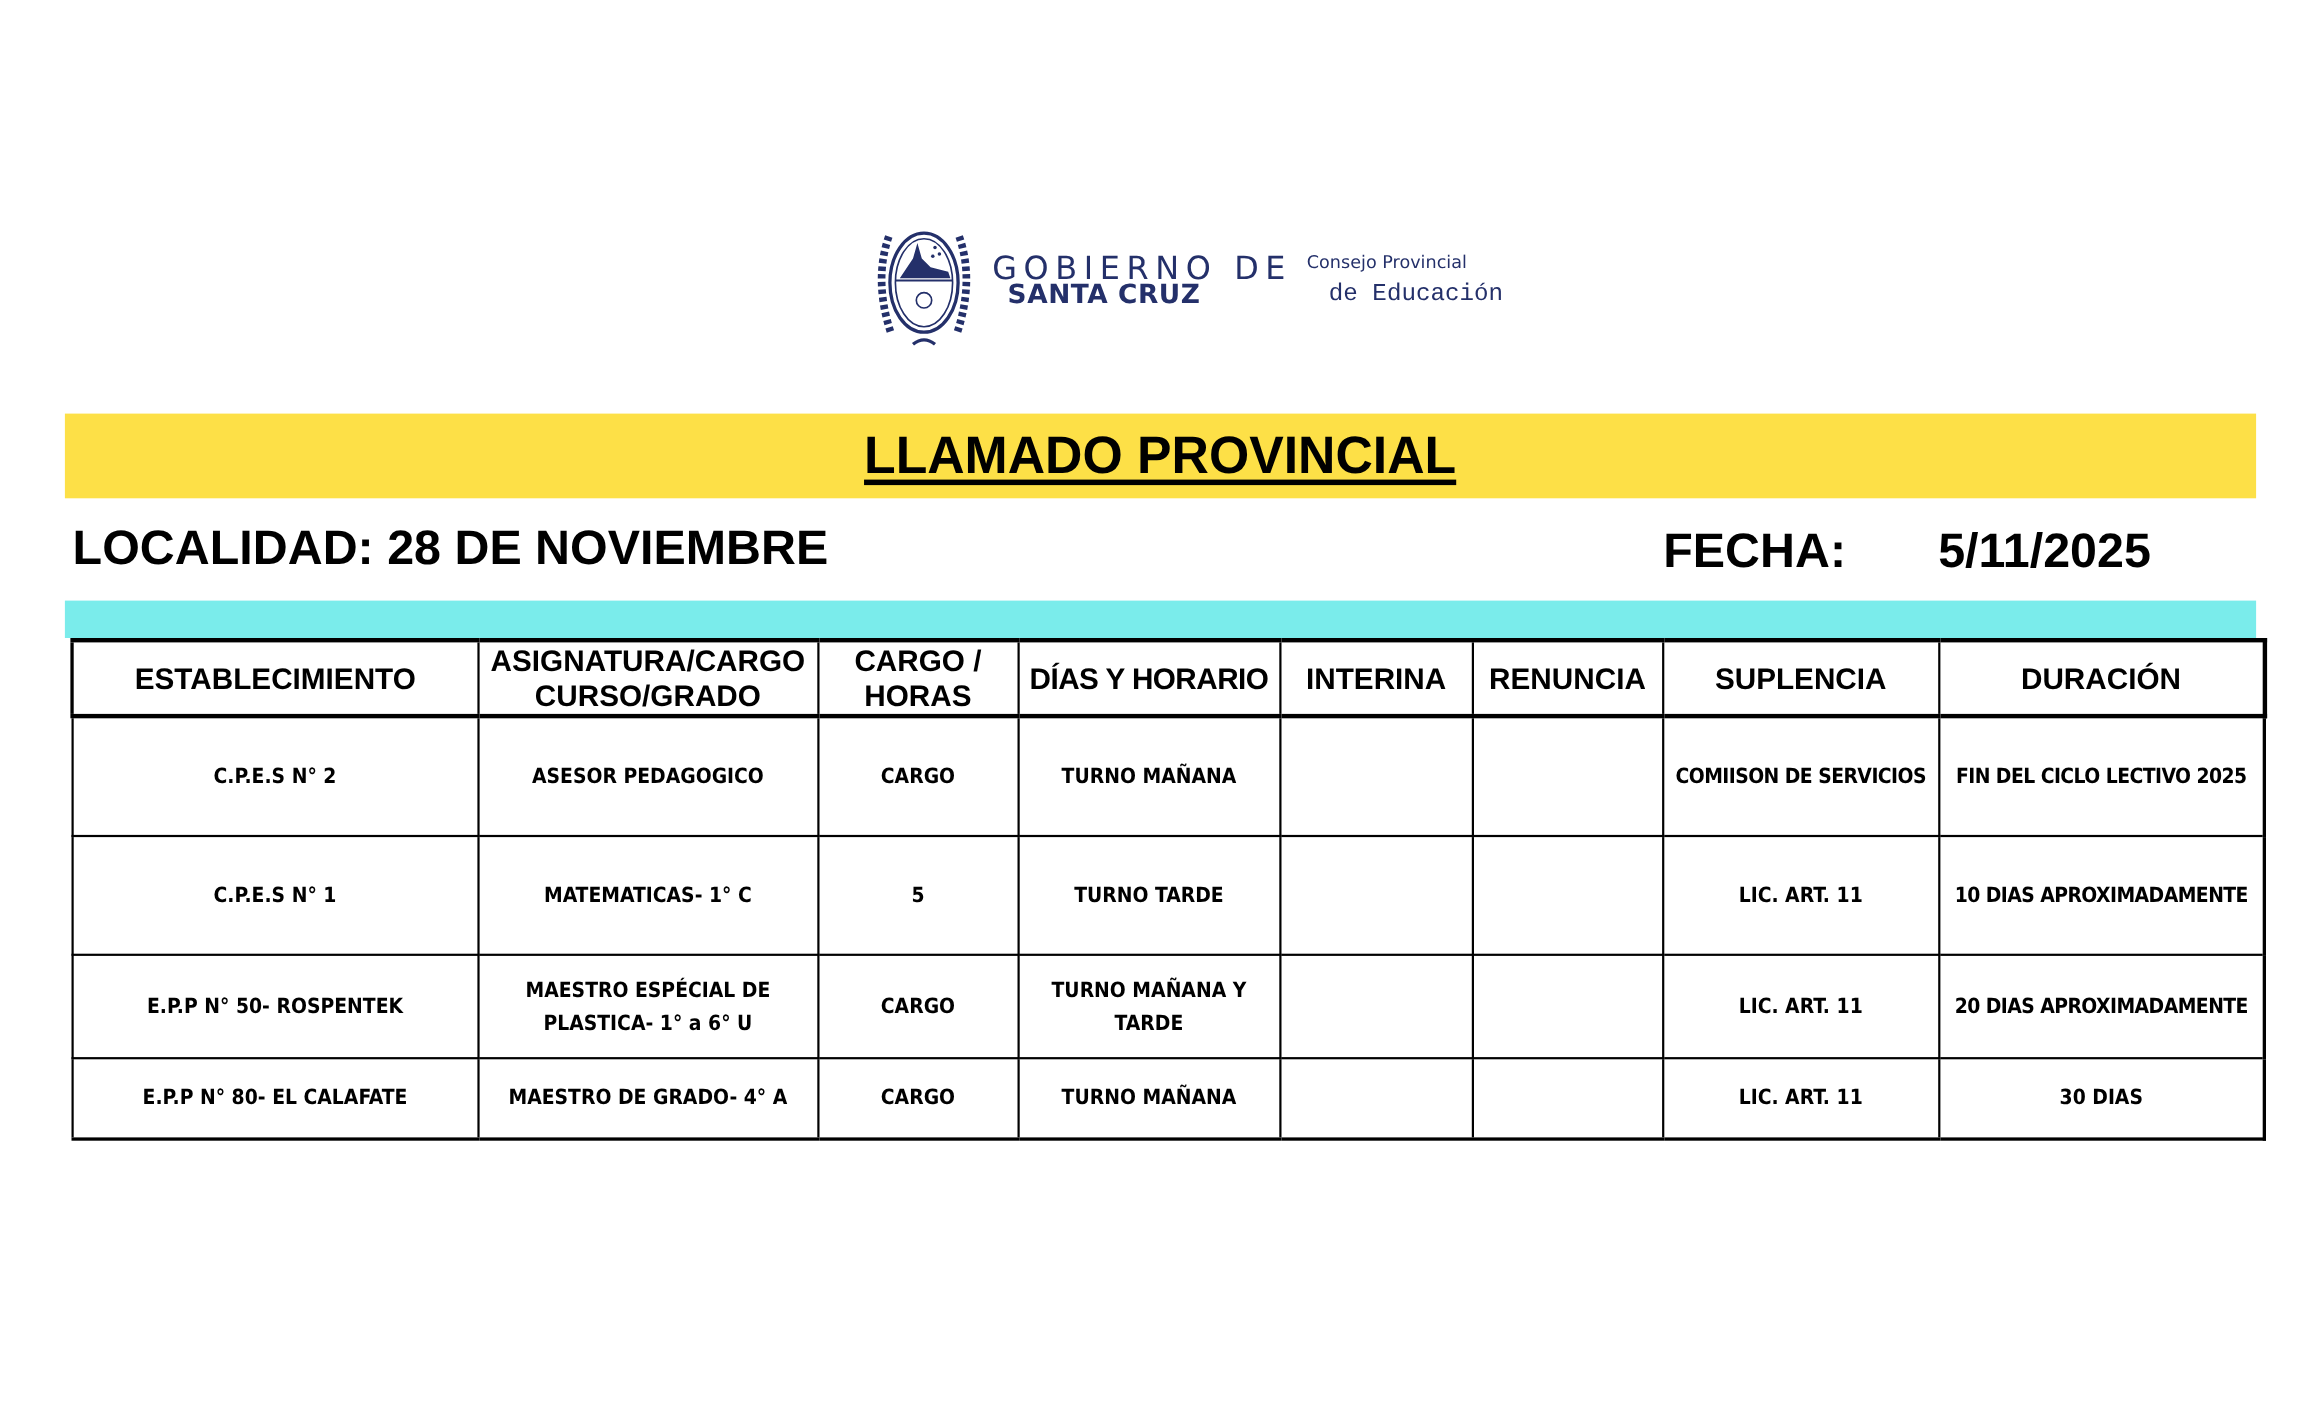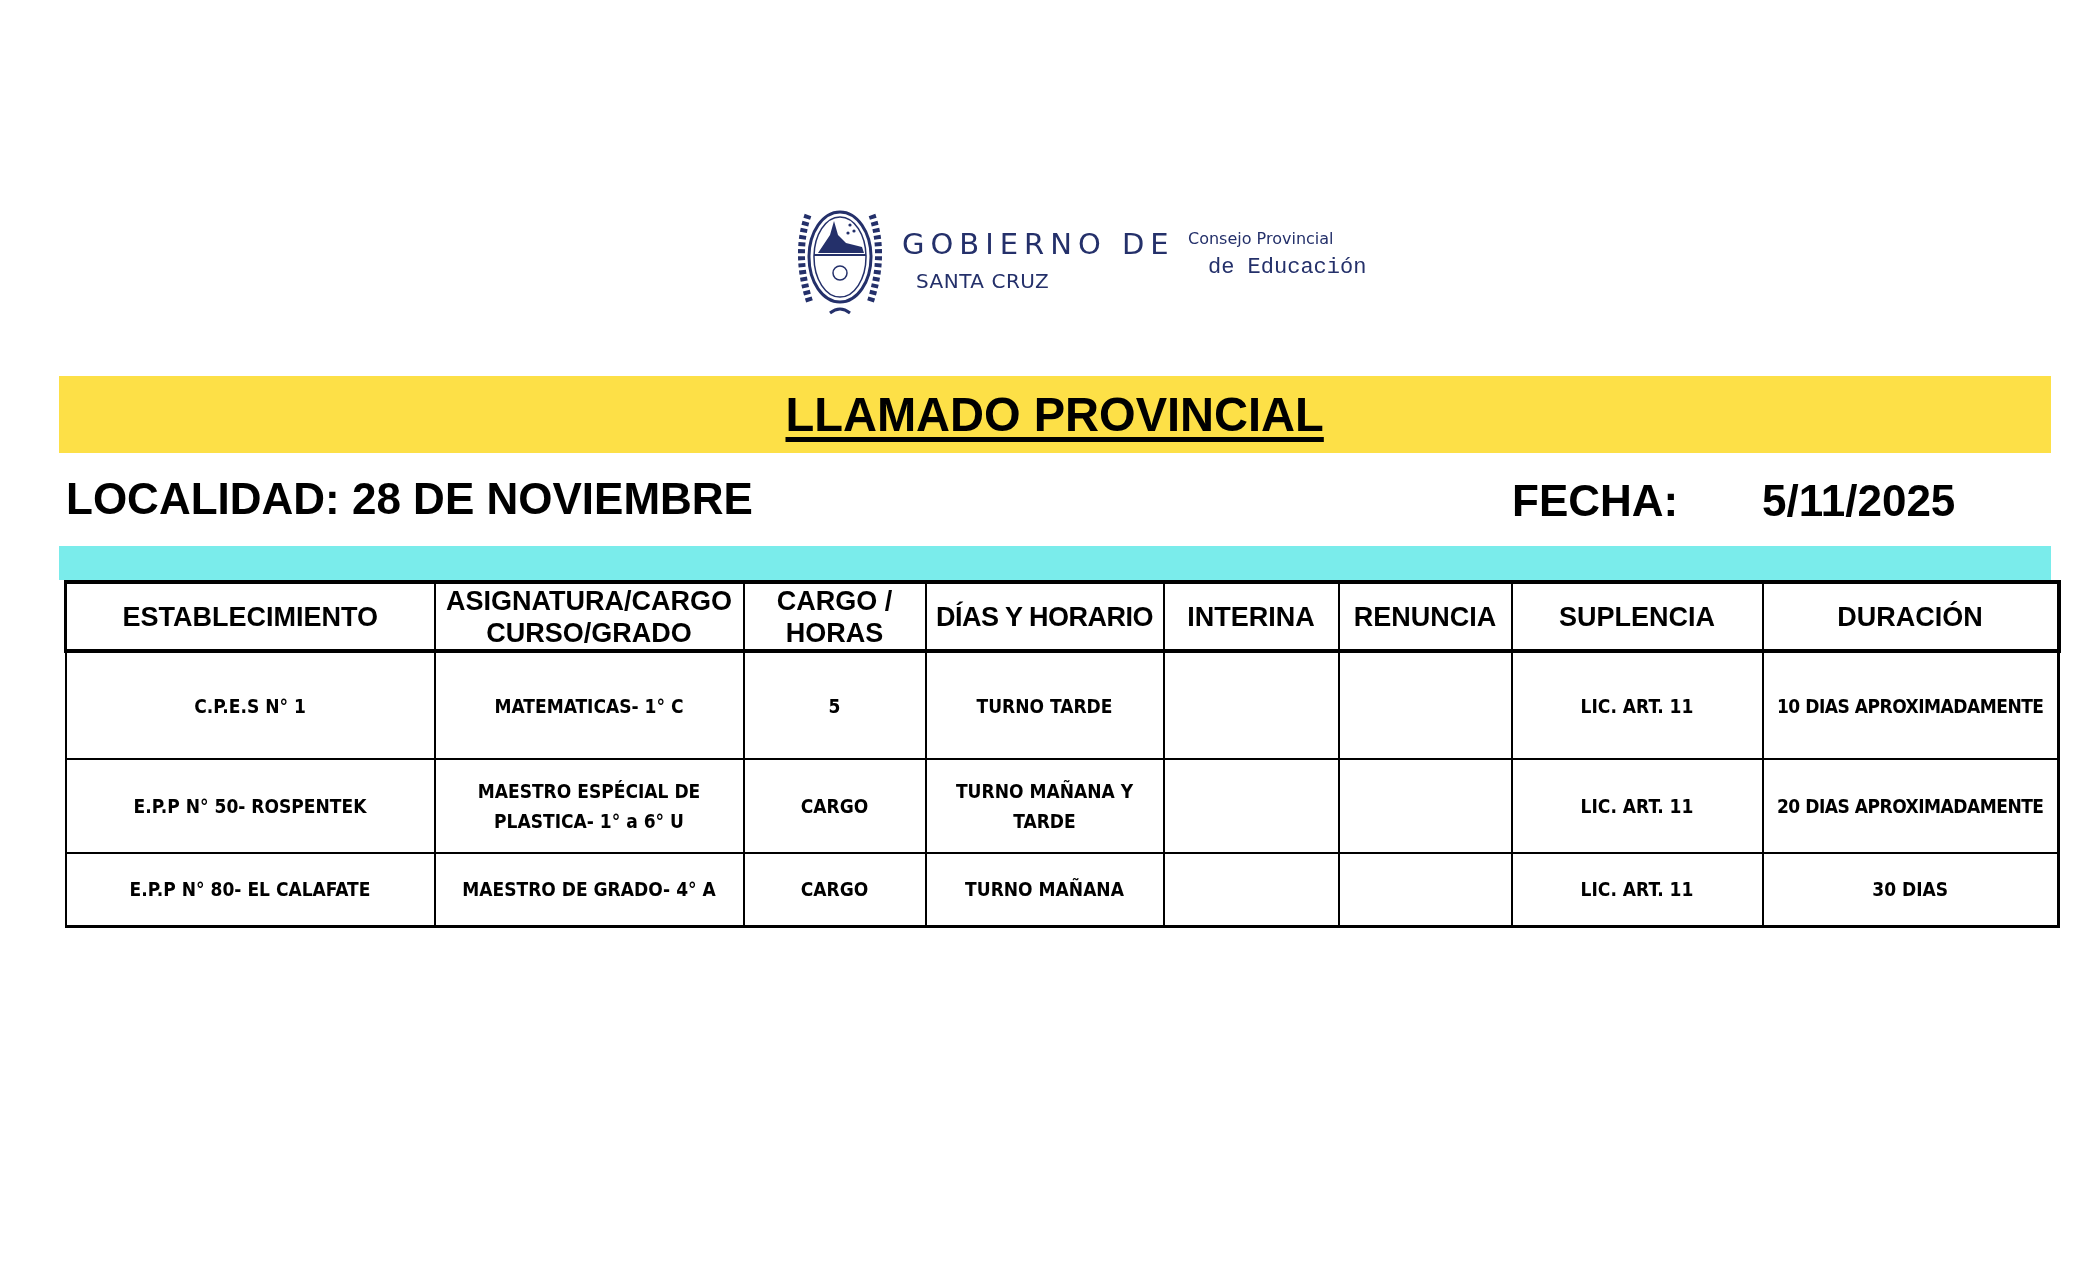--- a/index.html
+++ b/index.html
@@ -4,21 +4,21 @@
 <style>
   html, body { margin: 0; padding: 0; background: #ffffff; }
   body { width: 2100px; height: 1275px; position: relative; overflow: hidden;
          font-family: "Liberation Sans", sans-serif; color: #000; }
 
   .logo { position: absolute; left: 790px; top: 195px; width: 620px; height: 128px; }
   .seal { position: absolute; left: 0; top: 0; width: 100px; height: 128px; }
   .gob1 { position: absolute; left: 112px; top: 32px; font-family: "DejaVu Sans", sans-serif;
           font-size: 29px; letter-spacing: 6px; color: #24306a; font-weight: normal; }
   .gob2 { position: absolute; left: 126px; top: 58px; font-family: "DejaVu Sans", sans-serif;
-          font-size: 20px; font-weight: normal; color: #24306a; letter-spacing: 0.5px; margin-top: 16px; }
+          font-size: 24px; font-weight: bold; color: #24306a; letter-spacing: 0.5px; }
   .cpe1 { position: absolute; left: 398px; top: 34px; font-family: "DejaVu Sans", sans-serif;
           font-size: 16px; color: #24306a; }
   .cpe2 { position: absolute; left: 418px; top: 60px; font-family: Liberation Mono, monospace;
           font-size: 22px; color: #24306a; }
 
   .band1 { position: absolute; left: 59px; top: 376px; width: 1992px; height: 77px; background: #fde047;
            display: flex; align-items: center; justify-content: center; }
   .title { font-size: 48px; font-weight: bold; text-decoration: underline; text-decoration-thickness: 5px;
            text-underline-offset: 6px; letter-spacing: 0px; transform: scaleX(0.98); }
 
@@ -96,20 +96,30 @@
       <th>ASIGNATURA/CARGO CURSO/GRADO</th>
       <th>CARGO / HORAS</th>
       <th class="narrow">DÍAS Y HORARIO</th>
       <th>INTERINA</th>
       <th>RENUNCIA</th>
       <th>SUPLENCIA</th>
       <th>DURACIÓN</th>
     </tr>
   </thead>
   <tbody>
+    <tr class="r0">
+      <td>C.P.E.S N° 2</td>
+      <td>ASESOR PEDAGOGICO</td>
+      <td>CARGO</td>
+      <td>TURNO MAÑANA</td>
+      <td></td>
+      <td></td>
+      <td class="narrow">COMIISON DE SERVICIOS</td>
+      <td class="narrow">FIN DEL CICLO LECTIVO 2025</td>
+    </tr>
     <tr class="r2">
       <td>C.P.E.S N° 1</td>
       <td>MATEMATICAS- 1° C</td>
       <td>5</td>
       <td>TURNO TARDE</td>
       <td></td>
       <td></td>
       <td>LIC. ART. 11</td>
       <td class="narrow">10 DIAS APROXIMADAMENTE</td>
     </tr>

